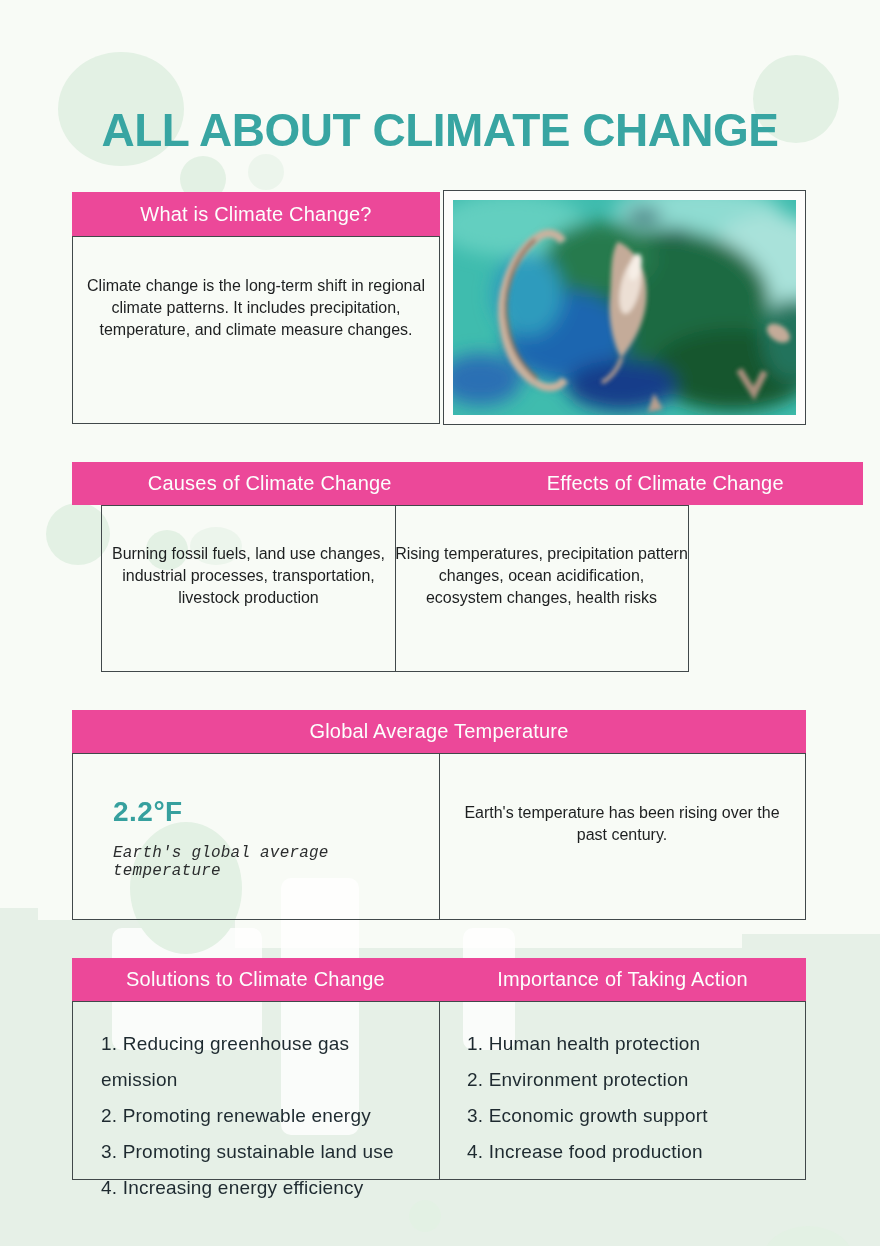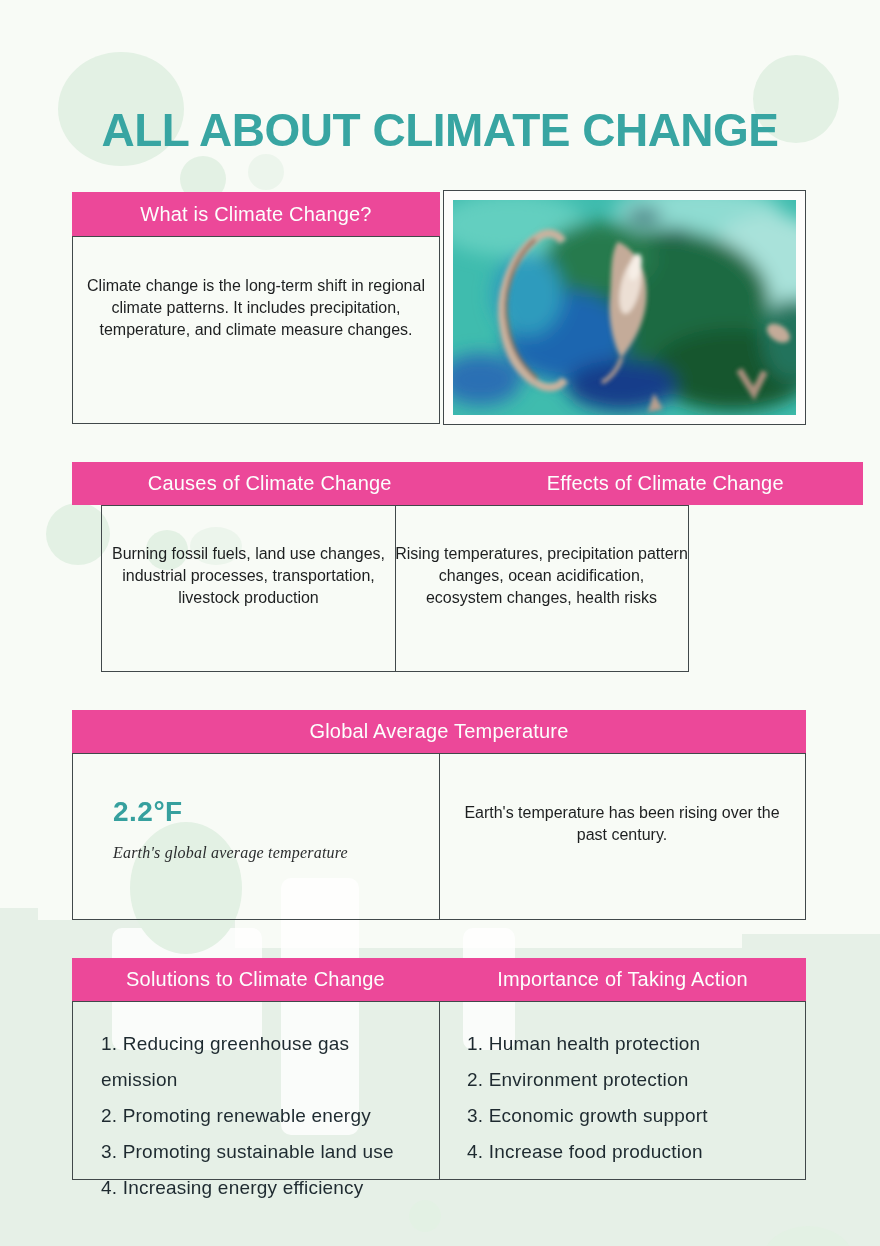--- a/index.html
+++ b/index.html
@@ -48,21 +48,21 @@
   .img-box { background:#fdfdfb; padding:9px; }
   .img-box svg { width:100%; height:100%; display:block; }
   
   .temp-value {
     font-size:28px; font-weight:bold; color:#36a09e;
     font-family:"Liberation Sans", sans-serif;
     letter-spacing:.5px;
   }
   .temp-caption {
     font-style:italic;
-    font-family:Liberation Serif, serif;
+    font-family:Liberation Mono, monospace;
     font-size:16px; color:#2b2d2e;
     margin-top:16px; letter-spacing:.2px;
   }
   
   .list-col { padding:24px 10px 0 28px; }
   .list-row {
     font-size:19px; line-height:36px; color:#1e2a30;
     text-align:left; letter-spacing:.2px;
   }
   

